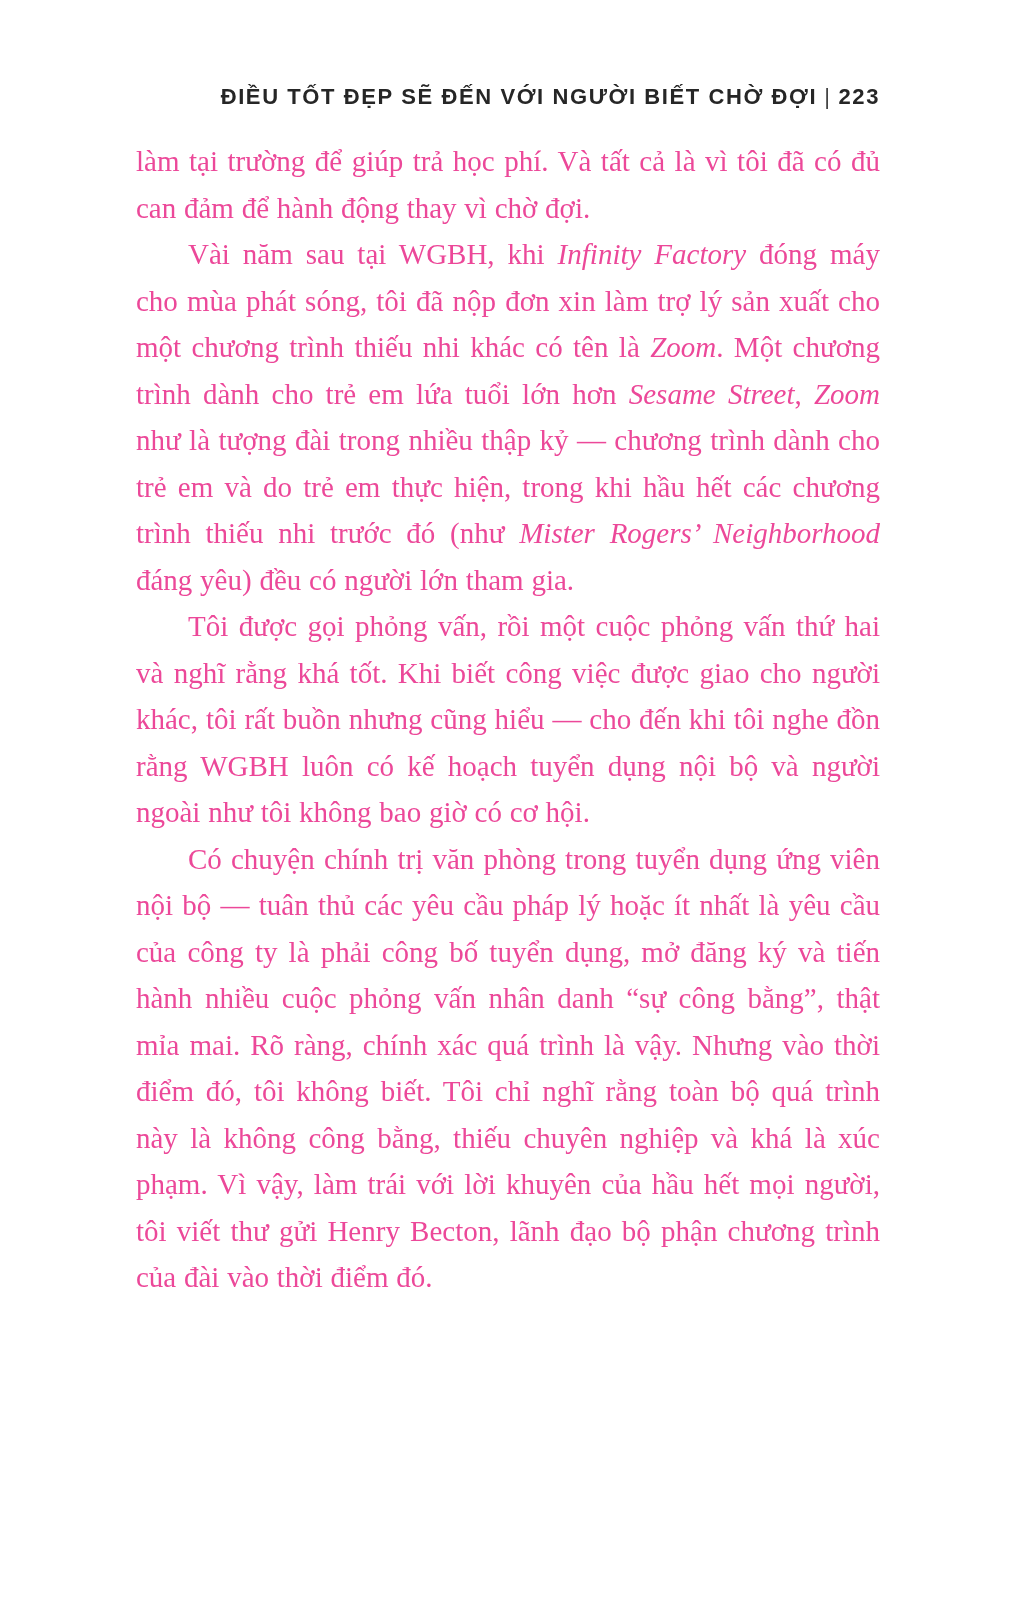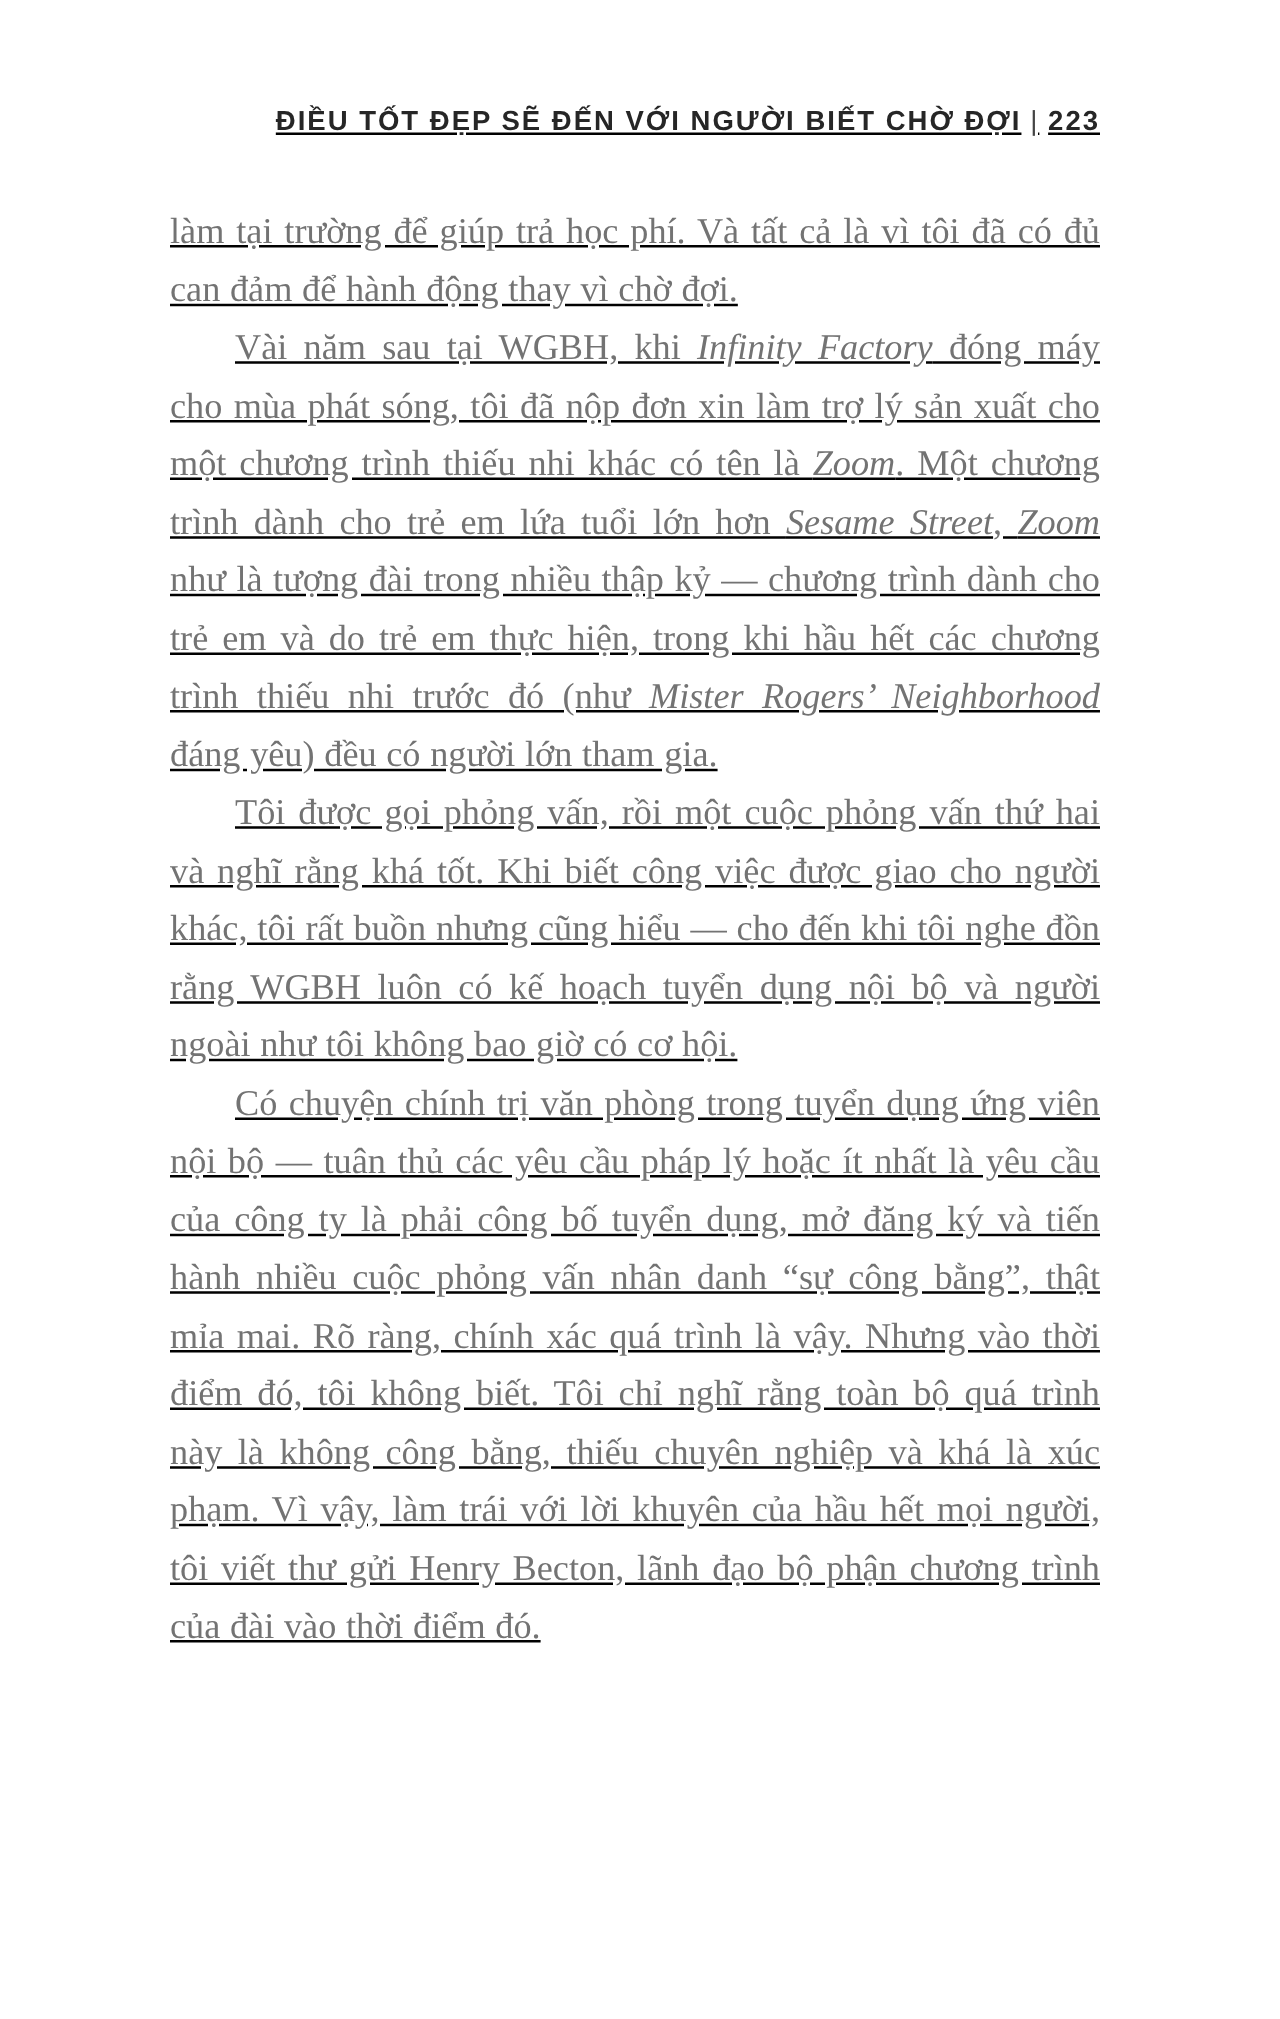--- a/index.html
+++ b/index.html
@@ -12,43 +12,42 @@
     height: 1615px;
     overflow: hidden;
     font-family: "Liberation Serif", serif;
   }
   .page {
     box-sizing: border-box;
     width: 1024px;
     height: 1165px;
     background: #ffffff;
     padding: 84px 144px 0 136px;
-    text-decoration: underline;
   }
   .running-head {
     text-align: right;
     font-family: "Liberation Sans", sans-serif;
     font-weight: 700;
     font-size: 22px;
     line-height: 26px;
     letter-spacing: 1.6px;
     color: #262626;
     white-space: nowrap;
   }
   .running-head .sep {
     font-weight: 400;
     color: #444444;
     margin: 0 7px;
   }
   .body-text {
-    margin-top: 52px;
+    margin-top: 28px;
     font-family: "Liberation Serif", serif;
     font-size: 29px;
     line-height: 46.5px;
-    color: #737373;
+    color: #ec4899;
     text-align: justify;
     hyphens: none;
     -webkit-hyphens: none;
     word-spacing: 0.5px;
   }
   .body-text p {
     margin: 0;
     padding: 0;
   }
   .body-text p.indent {

